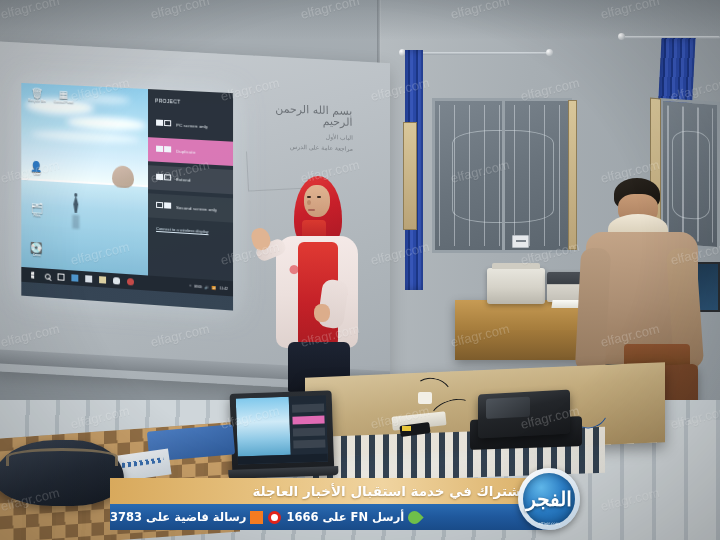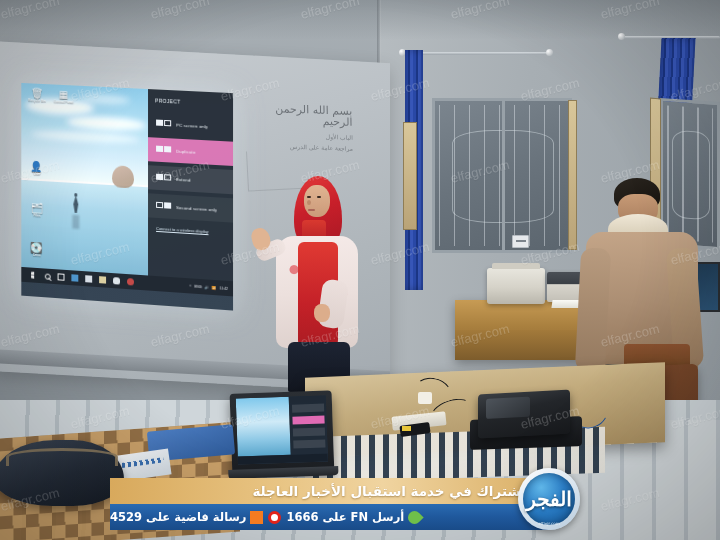--- a/index.html
+++ b/index.html
@@ -850,21 +850,21 @@
     <div class="banner-bot">
       <div class="bb-seg">
         <span class="op-badge op-etisalat"></span>
         <span>أرسل FN على 1666</span>
       </div>
       <div class="bb-seg">
         <span class="op-badge op-vodafone"></span>
       </div>
       <div class="bb-seg">
         <span class="op-badge op-orange"></span>
-        <span>رسالة فاضية على 4529</span>
+        <span>رسالة فاضية على 3783</span>
       </div>
     </div>
     <div class="logo">
       <div class="logo-ring"></div>
       <div class="logo-inner">
         <span>الفجر</span>
       </div>
       <div class="logo-sub">elfagr.com</div>
     </div>
   </div>

